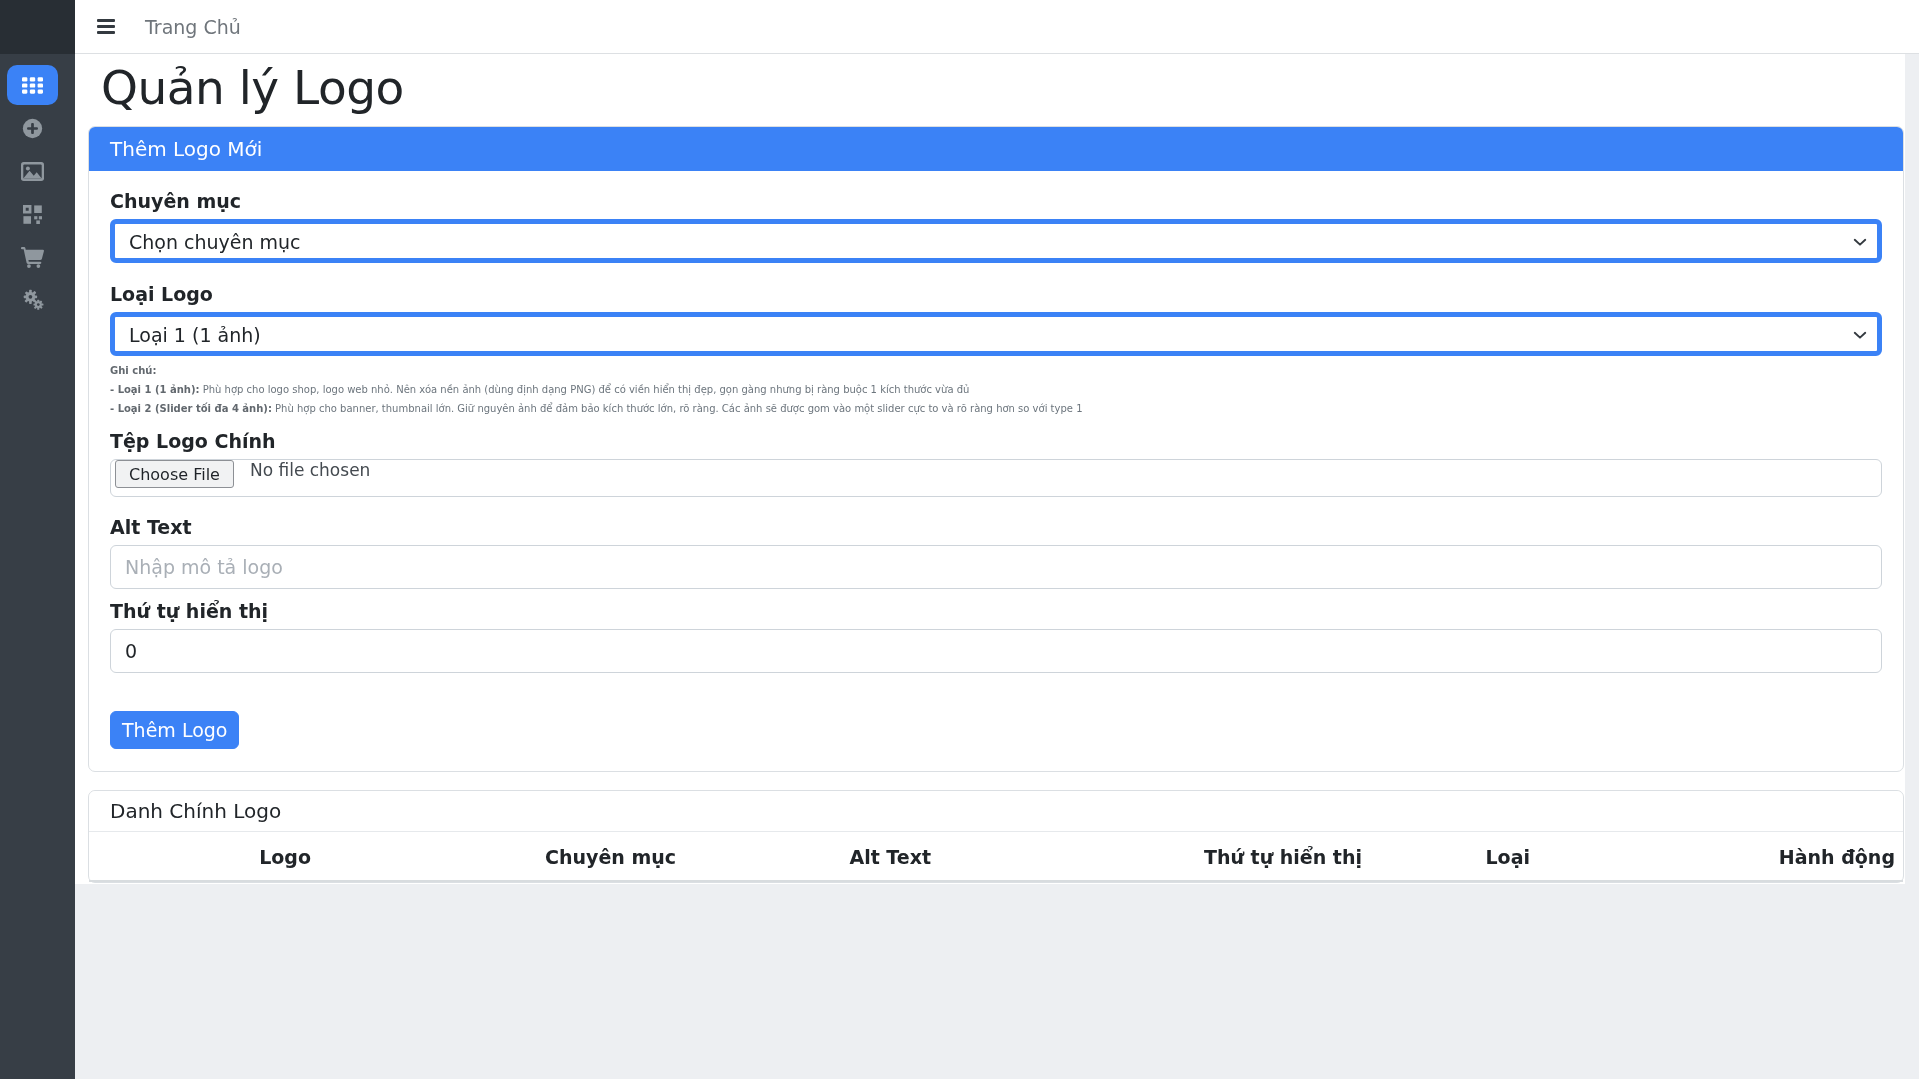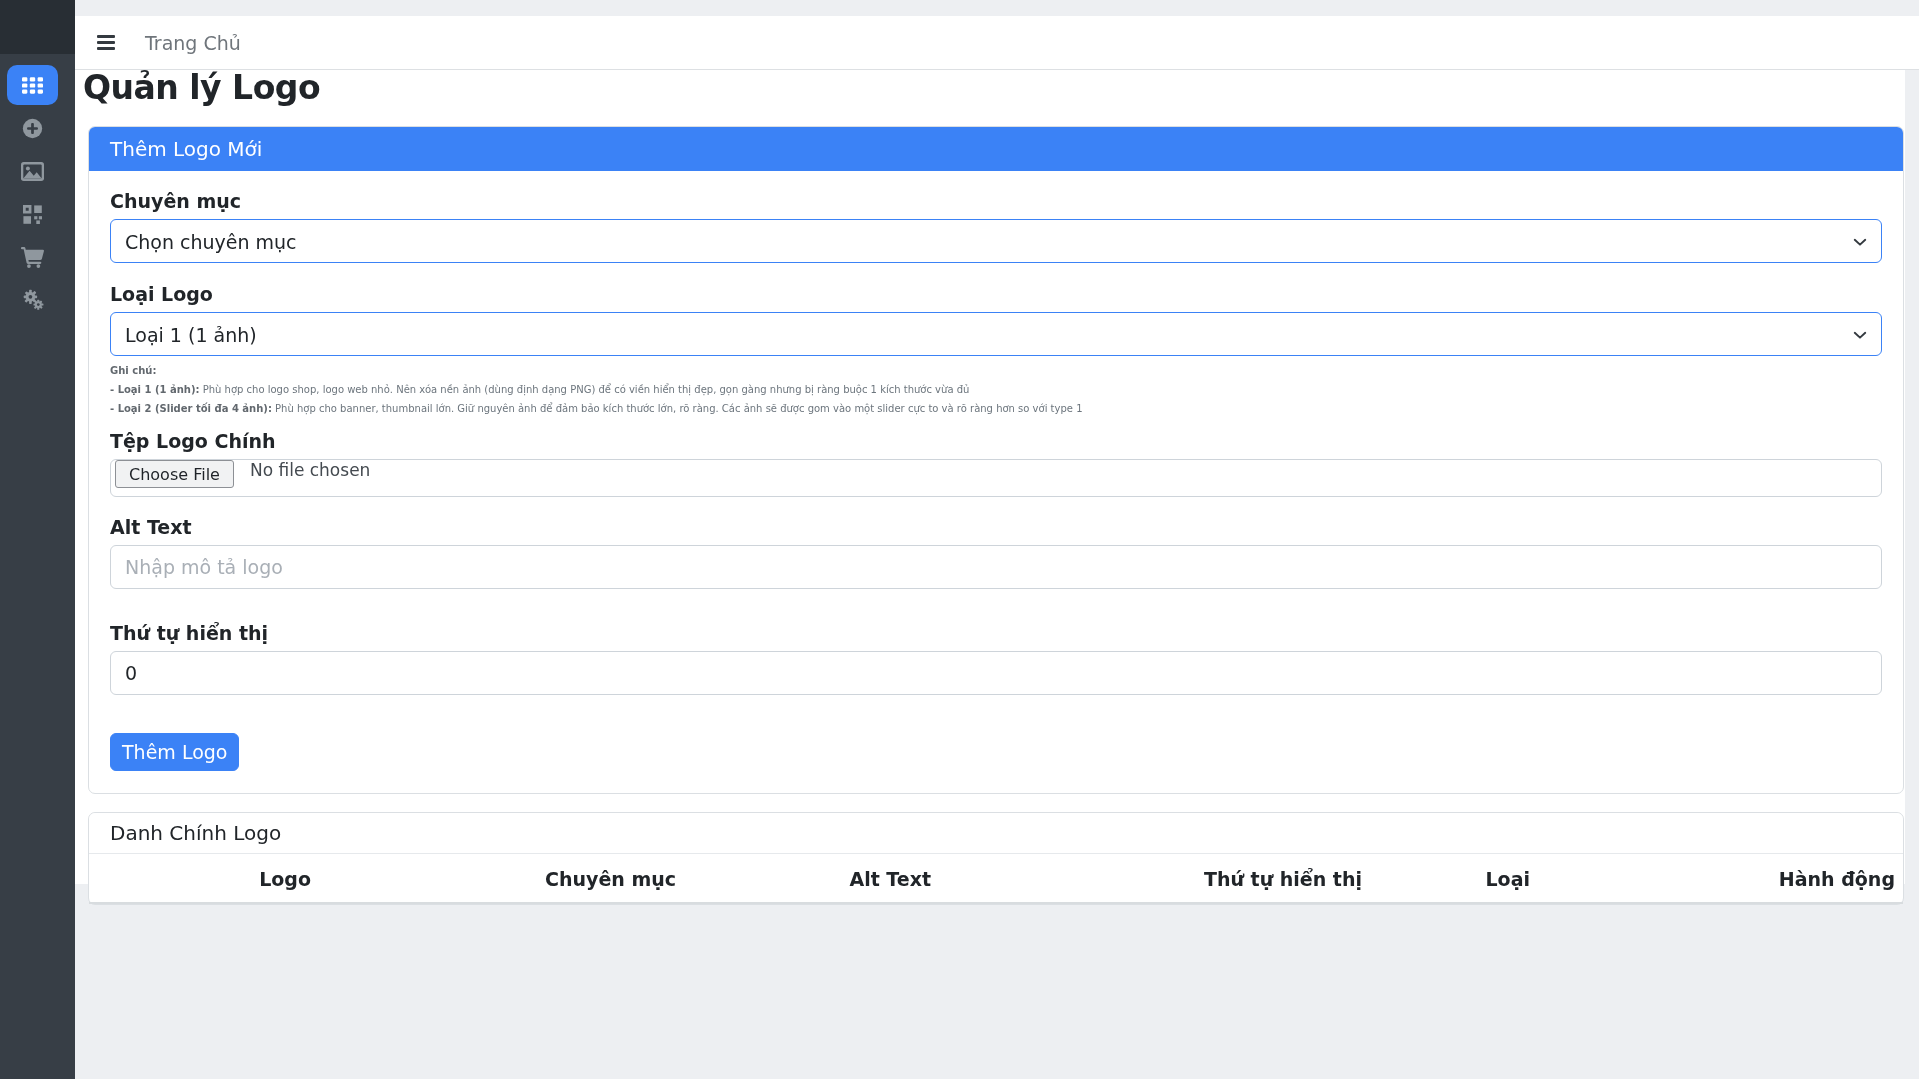--- a/index.html
+++ b/index.html
@@ -6,21 +6,21 @@
   html,body { width:1919px; height:1079px; overflow:hidden; }
   body {
     font-family:"DejaVu Sans","Liberation Sans",sans-serif;
     background:#edeff2;
     position:relative;
     color:#212529;
   }
 
   
   .topbar {
-    position:absolute; left:75px; top:16px; width:1844px; height:54px;
+    position:absolute; left:75px; top:0; width:1844px; height:54px;
     background:#ffffff; border-bottom:1px solid #dde0e3;
     display:flex; align-items:center; padding-left:22px; z-index:5;
   }
   .hamburger { width:18px; height:15px; display:flex; flex-direction:column; justify-content:space-between; background:none; border:none; cursor:pointer; }
   .hamburger span { display:block; width:18px; height:2.6px; background:#343a40; border-radius:1px; }
   .nav-home { margin-left:30px; font-size:19px; color:#6f757b; text-decoration:none; }
 
   
   .sidebar { position:absolute; left:0; top:0; width:75px; height:1079px; background:#373e46; z-index:6; }
   .brand { width:75px; height:54px; background:#282e34; }
@@ -32,41 +32,41 @@
   }
   .side-item.active { background:#3b82f6; color:#ffffff; }
   .side-item svg { display:block; }
 
   
   .content {
     position:absolute; left:75px; top:54px; width:1830px; height:830px;
     background:#ffffff;
   }
   .page-title {
-    margin:10px 0 0 8px; font-size:33px; line-height:48px;
-    font-weight:700; color:#212529; letter-spacing:-0.5px;
+    margin:10px 0 0 26px; font-size:47px; line-height:48px;
+    font-weight:400; color:#212529; letter-spacing:-0.5px;
   }
 
   .card {
     margin:14px 1px 0 13px; width:1816px; background:#fff;
     border:1px solid #dbdfe3; border-radius:7px;
   }
   .card-header-blue {
     background:#3b82f6; color:#ffffff; font-size:20px;
     border-radius:6px 6px 0 0; padding:11px 21px; line-height:22px;
   }
   .card-body { padding:20px 21px 22px 21px; }
 
   .form-label { display:block; font-size:19px; font-weight:700; line-height:21px; margin-bottom:7px; color:#212529; }
 
   .select-wrap { position:relative; margin-bottom:21px; }
   .form-select {
     width:100%; height:44px; font-size:19px; color:#212529;
     font-family:inherit;
-    border:1px solid #3b82f6; border-radius:6px;
+    border:5px solid #3b82f6; border-radius:6px;
     padding:1px 40px 0 14px; background:#fff;
     appearance:none; -webkit-appearance:none;
   }
   .select-caret { position:absolute; right:15px; top:15px; pointer-events:none; }
 
   .sel2 { margin-bottom:5px; }
 
   .notes { font-size:10px; line-height:19px; color:#6c757d; margin-bottom:13px; }
   .notes b { color:#62686e; }
 
@@ -80,21 +80,21 @@
     background:#f1f2f3; border:1px solid #8d9095; border-radius:3px; cursor:pointer;
   }
   .file-status { margin-left:16px; font-size:17px; color:#444a50; }
 
   .form-input {
     width:100%; height:44px; font-size:19px; font-family:inherit; color:#212529;
     border:1px solid #ced4da; border-radius:6px; padding:0 14px; background:#fff;
     margin-bottom:18px;
   }
   .form-input::placeholder { color:#a9afb6; opacity:1; }
-  .inp-alt { margin-bottom:34px; }
+  .inp-alt { margin-bottom:12px; }
   .inp-num { margin-bottom:0; }
 
   .btn-primary {
     margin-top:38px; height:38px; padding:0 11px; font-size:19px; font-family:inherit;
     background:#3b82f6; color:#fff; border:1px solid #3b82f6; border-radius:6px; cursor:pointer;
   }
 
   
   .card-list { margin-top:18px; }
   .card-header-plain {

